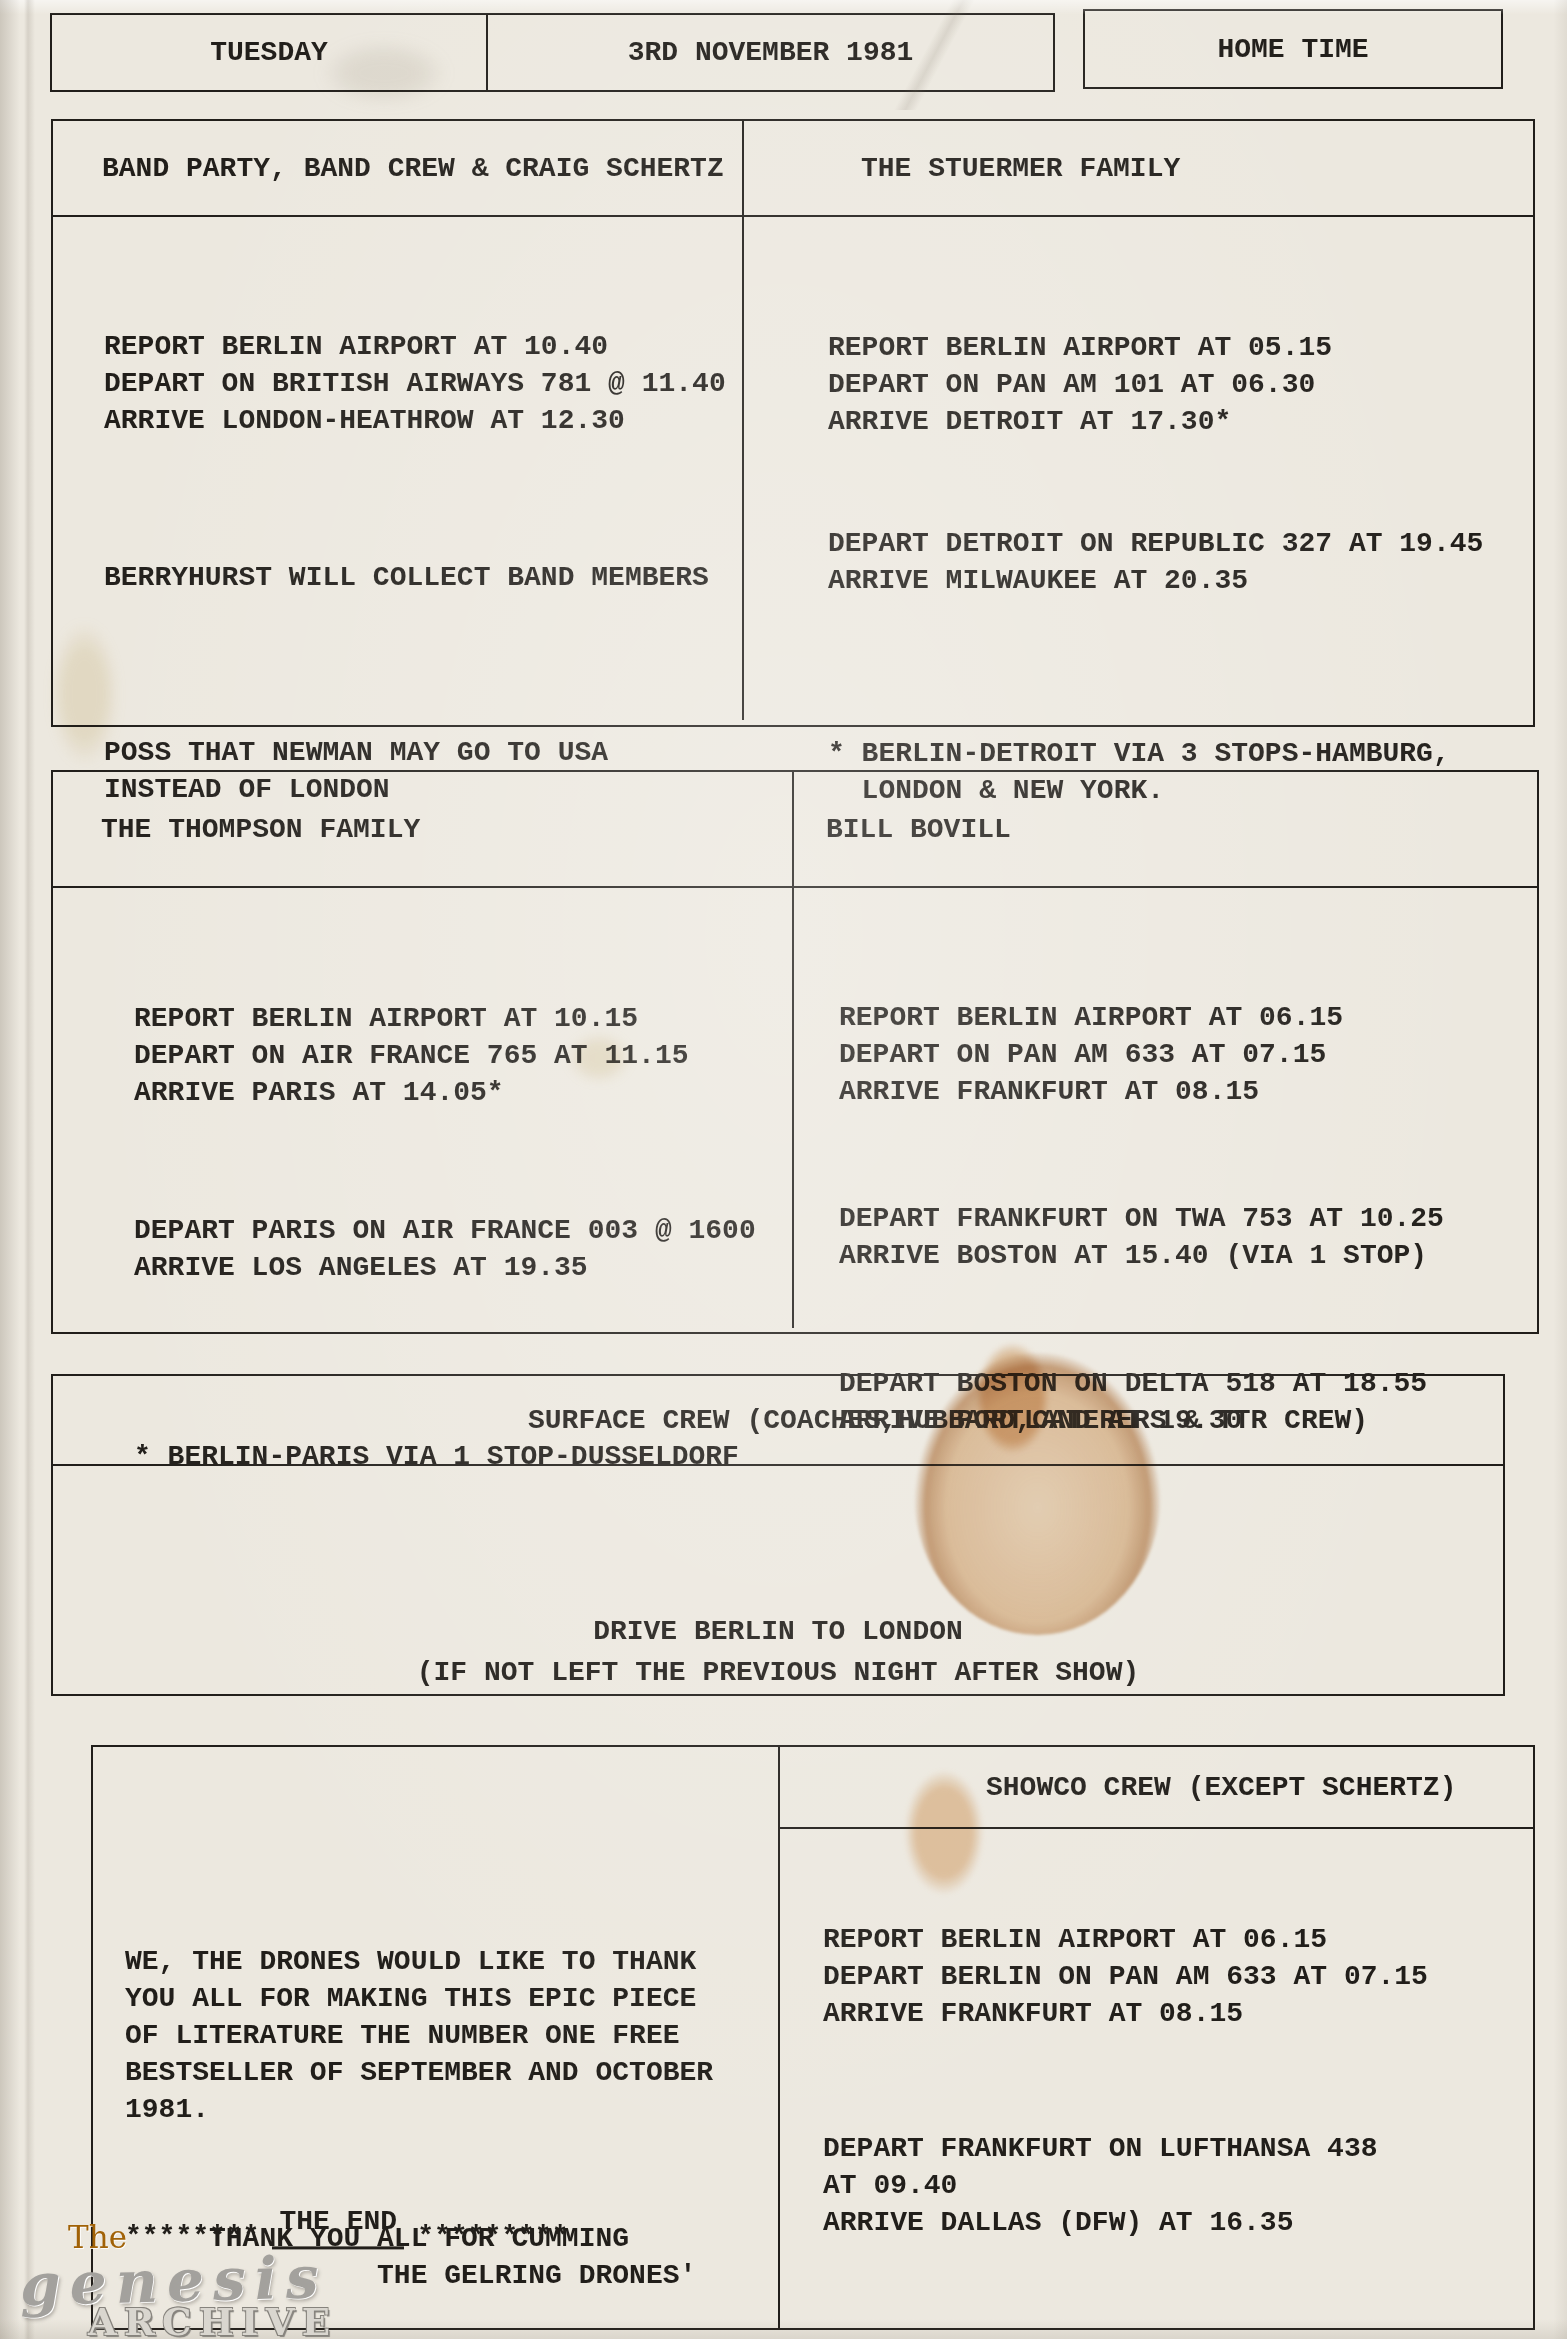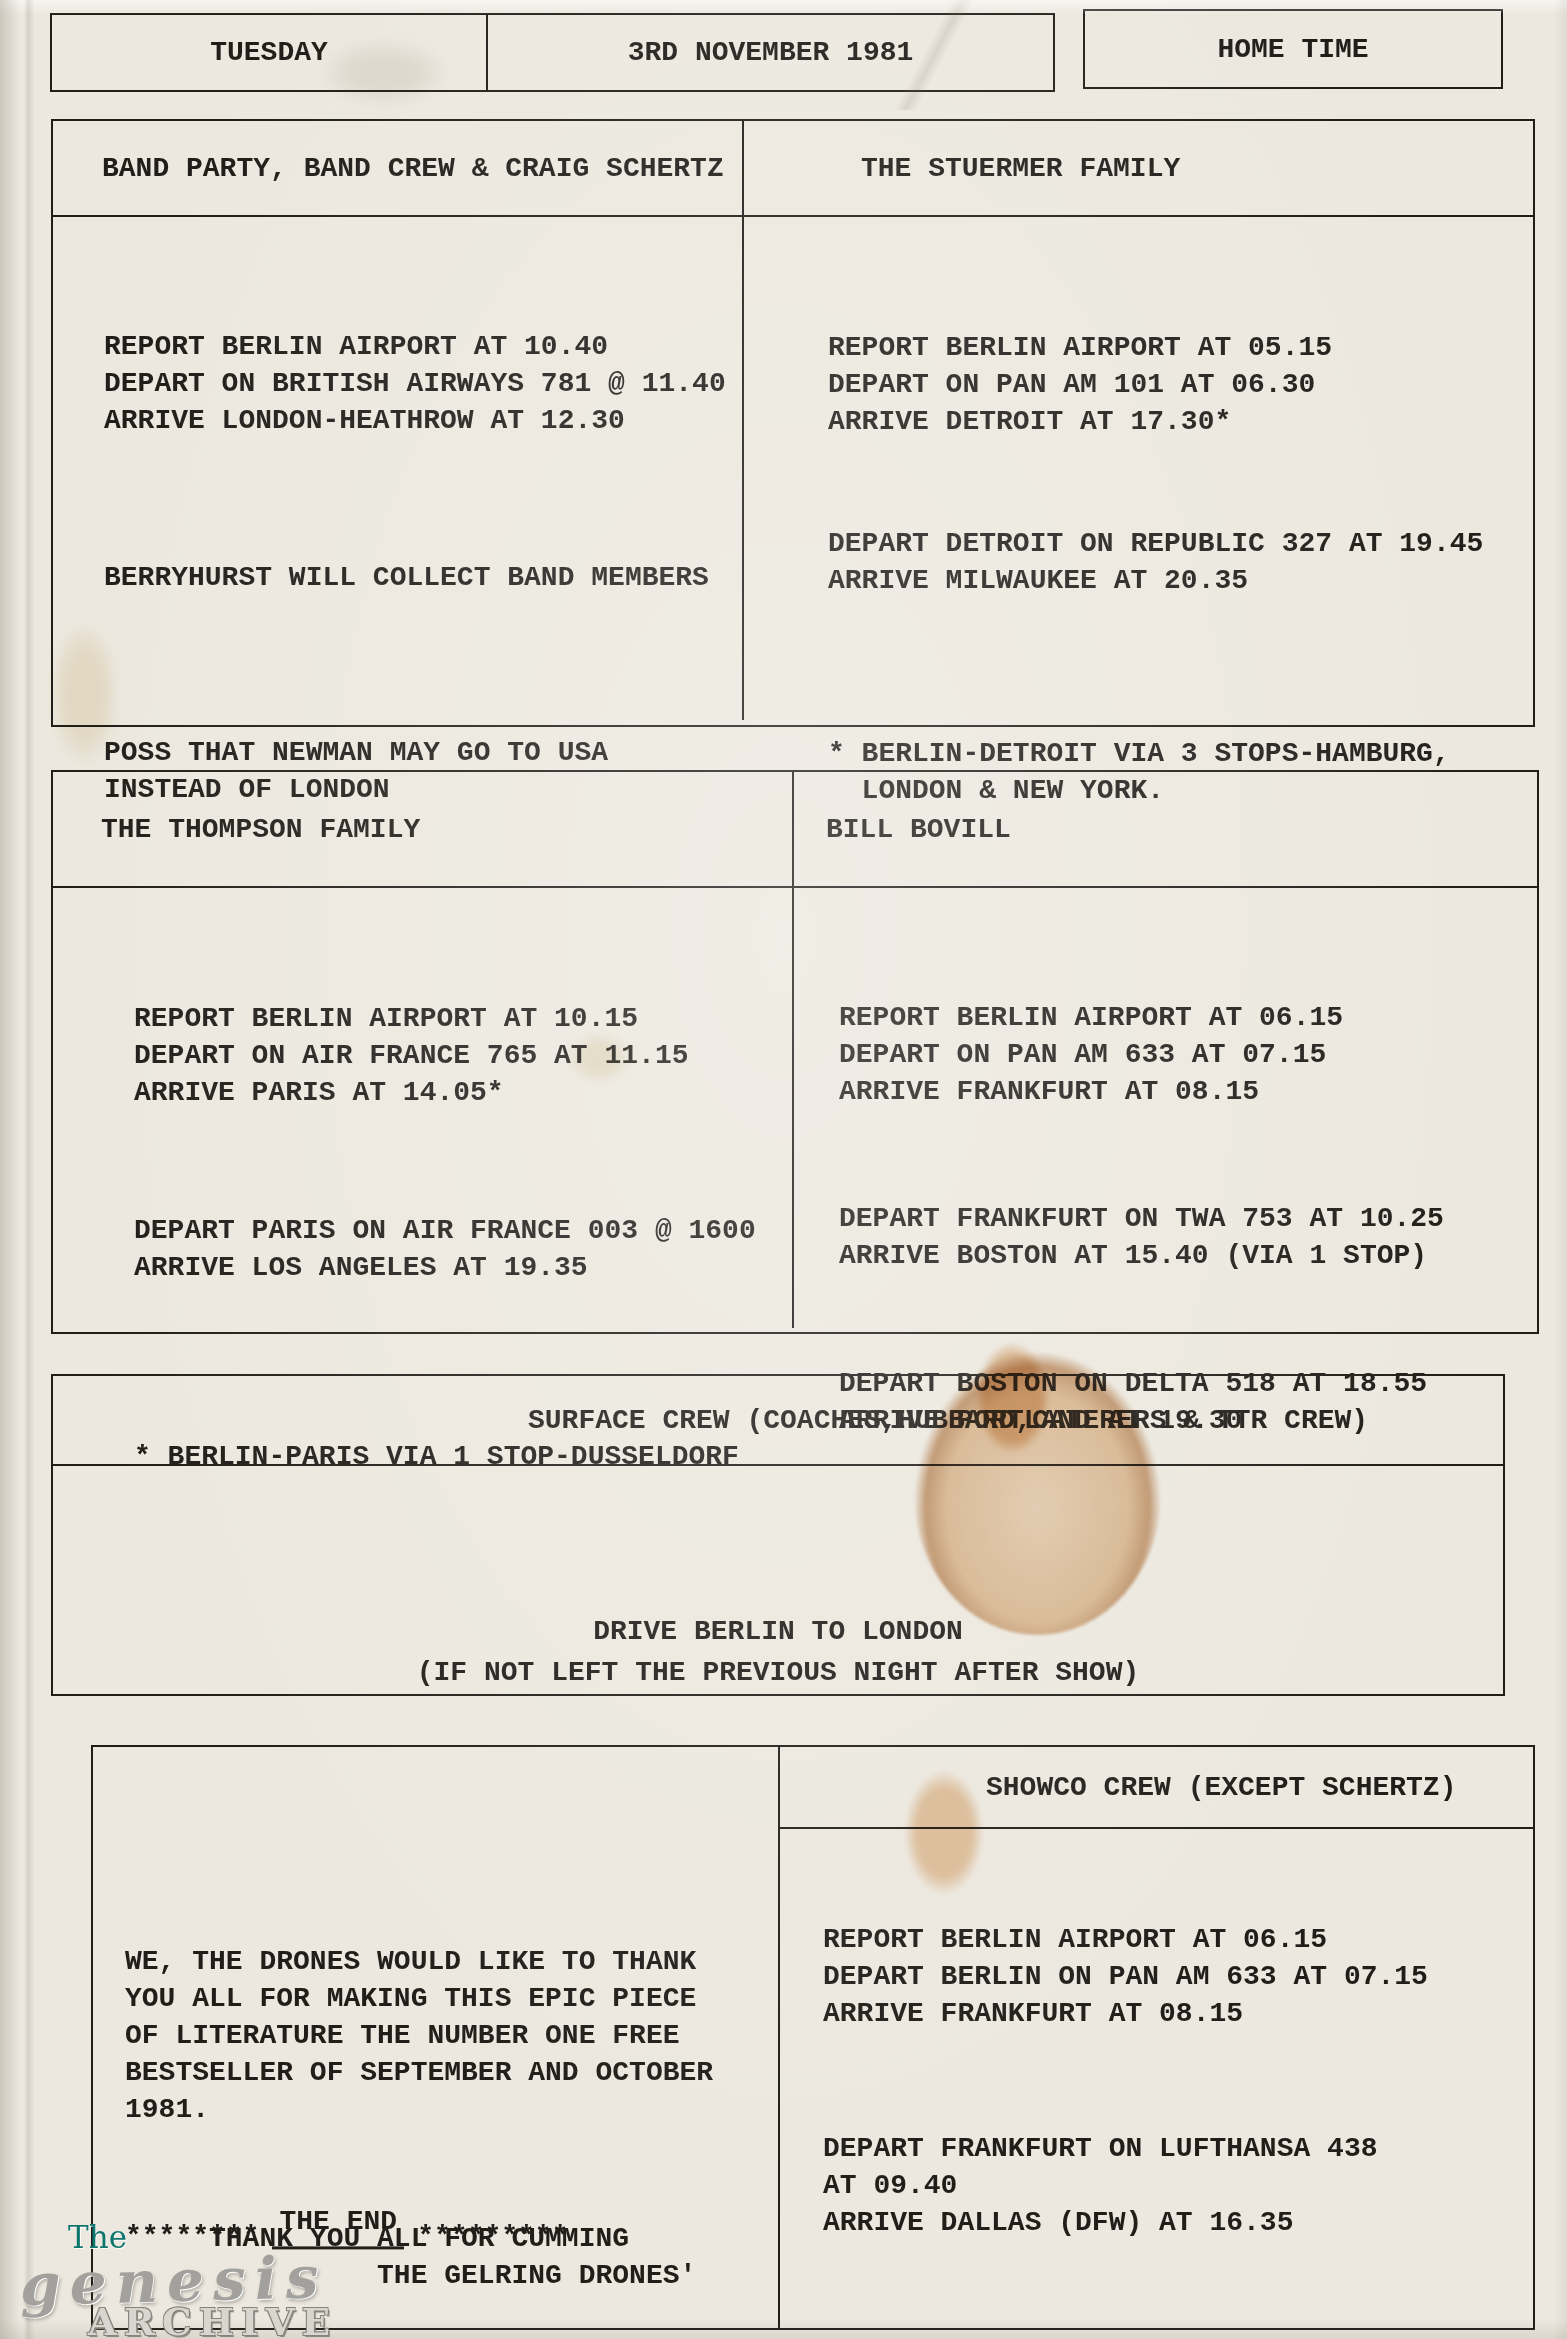--- a/index.html
+++ b/index.html
@@ -87,21 +87,21 @@
     background:radial-gradient(ellipse, rgba(212,140,62,.40) 50%, rgba(212,140,62,0) 72%);}
   .stain-left{left:50px;top:621px;width:69px;height:146px;filter:blur(5.5px);
     background:radial-gradient(ellipse, rgba(200,170,90,.20) 40%, rgba(200,170,90,0) 70%);}
   .stain-mid{left:567px;top:1033px;width:64px;height:50px;filter:blur(5.5px);
     background:radial-gradient(ellipse, rgba(200,170,90,.18) 40%, rgba(200,170,90,0) 70%);}
   .stain-smudge{left:320px;top:41px;width:128px;height:64px;filter:blur(7.3px);
     background:radial-gradient(ellipse, rgba(150,140,120,.15) 40%, rgba(150,140,120,0) 70%);}
 
   
   .watermark{position:absolute;left:20px;top:2219px;z-index:9;color:#96948f;}
-  .wm-the{font-family:"DejaVu Serif", serif;font-size:31px;color:#0f766e;
+  .wm-the{font-family:"DejaVu Serif", serif;font-size:31px;color:#a16207;
     text-shadow:0.9px 0.9px 0 rgba(255,255,255,.9);margin-left:48px;}
   .wm-genesis{font-family:"DejaVu Serif", serif;font-style:italic;font-weight:700;font-size:58px;
     letter-spacing:9.1px;color:#a3a19d;line-height:53px;transform:rotate(-1.5deg);
     text-shadow:0.9px 0.9px 0 #fff, 1.8px 2.7px 3.7px rgba(60,55,48,.35);}
   .wm-archive{font-family:"DejaVu Serif", serif;font-weight:700;font-size:37px;letter-spacing:7.3px;
     color:#d9d6cf;line-height:37px;margin-left:68px;margin-top:-3.7px;
     text-shadow:-0.9px -0.9px 0 #86837d, 0.9px -0.9px 0 #86837d, -0.9px 0.9px 0 #86837d, 1.8px 1.8px 0.9px #86837d;}
 </style>
 </head>
 <body>

